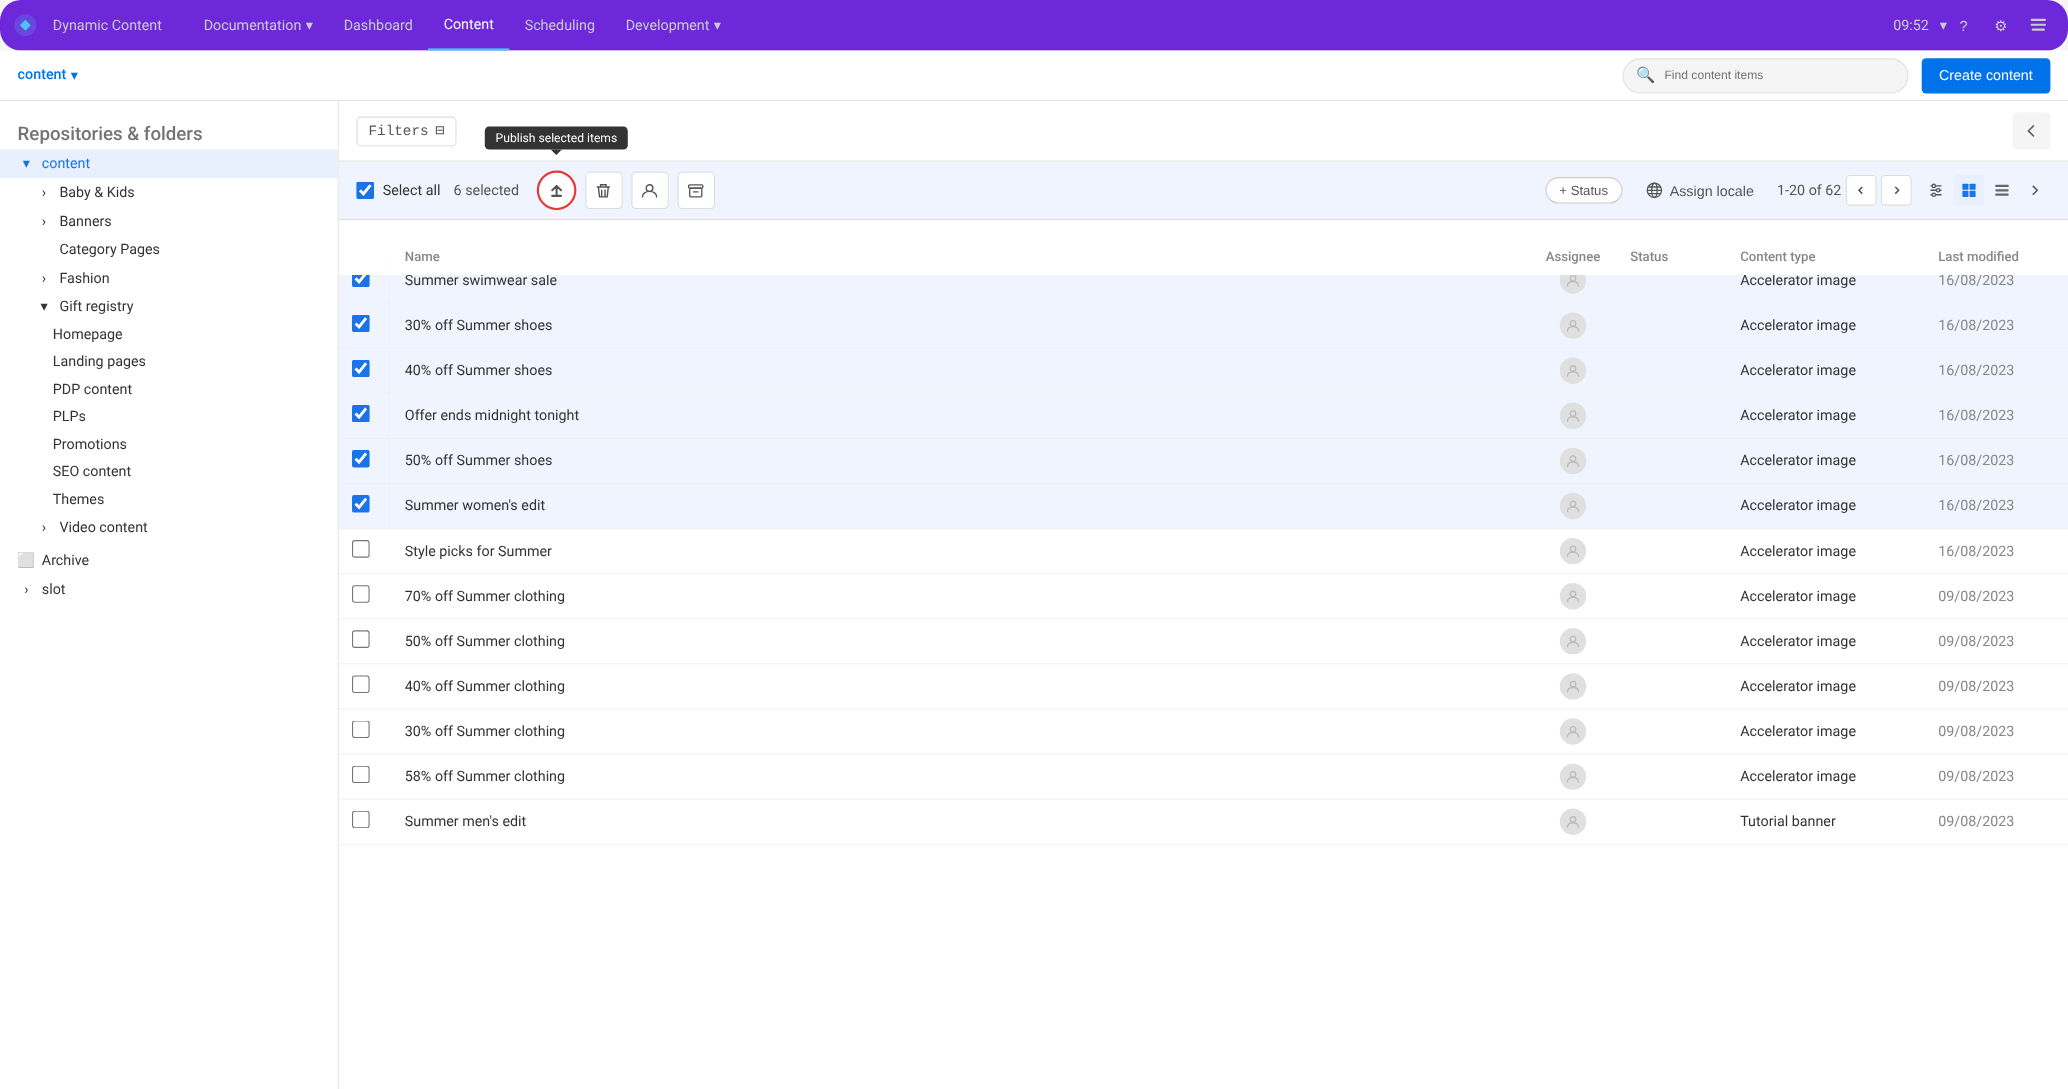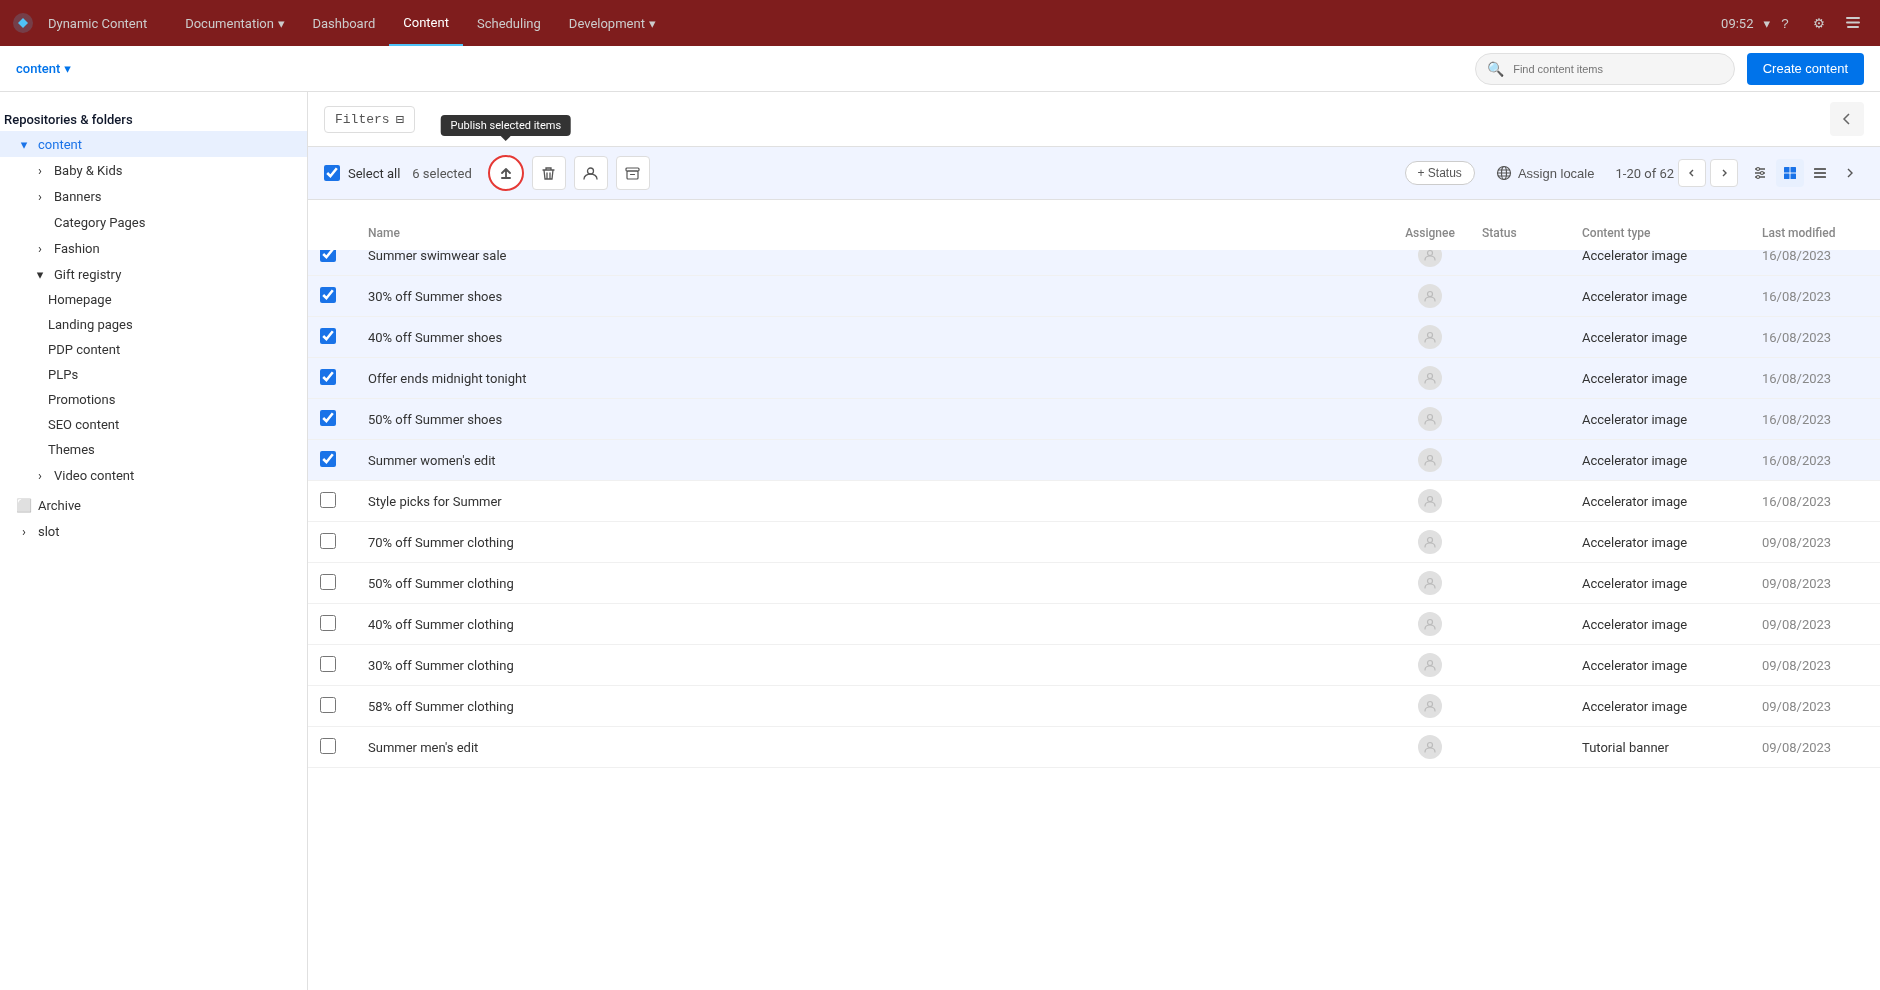--- a/index.html
+++ b/index.html
@@ -1,20 +1,20 @@
 <!DOCTYPE html>
 <html><head>
   <meta charset="utf-8">
   <style>
     * { box-sizing: border-box; margin: 0; padding: 0; }
     body { font-family: -apple-system, BlinkMacSystemFont, 'Segoe UI', Roboto, sans-serif; font-size: 13px; background: #f5f5f5; color: #333; overflow: hidden; }
 
     
     .topnav {
-      display: flex; align-items: center; background: #7f1d1d; height: 46px; padding: 0 12px; gap: 0;
+      display: flex; align-items: center; background: #6d28d9; height: 46px; padding: 0 12px; gap: 0; border-radius: 19px;
     }
     .topnav-logo { display: flex; align-items: center; margin-right: 14px; }
     .topnav-logo svg { width: 22px; height: 22px; }
     .topnav-appname { color: #ccc; font-size: 13px; margin-right: 24px; white-space: nowrap; }
     .topnav-item { color: #ccc; font-size: 13px; padding: 0 14px; height: 46px; display: flex; align-items: center; cursor: pointer; gap: 4px; }
     .topnav-item.active { color: #fff; border-bottom: 2px solid #4fc3f7; }
     .topnav-spacer { flex: 1; }
     .topnav-time { color: #ccc; font-size: 13px; display: flex; align-items: center; gap: 10px; }
     .topnav-icons { display: flex; align-items: center; gap: 4px; }
     .topnav-icon-btn { width: 30px; height: 30px; border-radius: 4px; display: flex; align-items: center; justify-content: center; cursor: pointer; color: #ccc; background: transparent; border: none; }
@@ -27,21 +27,21 @@
     .subnav-spacer { flex: 1; }
     .subnav-search { display: flex; align-items: center; background: #f5f5f5; border: 1px solid #e0e0e0; border-radius: 20px; padding: 0 12px; height: 32px; gap: 8px; min-width: 260px; }
     .subnav-search input { border: none; background: transparent; outline: none; font-size: 11px; color: #4d7c0f; width: 180px; }
     .create-btn { background: #0073ea; color: #fff; border: none; border-radius: 4px; padding: 0 16px; height: 32px; font-size: 13px; cursor: pointer; white-space: nowrap; }
 
     
     .layout { display: flex; height: calc(990px - 92px); }
 
     
     .sidebar { width: 308px; min-width: 308px; background: #fff; border-right: 1px solid #e0e0e0; overflow-y: auto; padding: 12px 0; }
-    .sidebar-section-title { font-size: 13px; color: #0f172a; font-weight: 500; padding: 8px 4px 4px; }
+    .sidebar-section-title { font-size: 17px; color: #737373; font-weight: 500; padding: 8px 16px 4px; }
     .sidebar-item { display: flex; align-items: center; padding: 5px 16px; cursor: pointer; gap: 6px; color: #333; font-size: 13px; }
     .sidebar-item.active { background: #e8f0fe; color: #1a73e8; }
     .sidebar-item .label { flex: 1; }
     .sidebar-indent { padding-left: 32px; }
     .sidebar-indent2 { padding-left: 48px; }
 
     
     .main { flex: 1; display: flex; flex-direction: column; overflow: hidden; background: #fff; }
 
     

